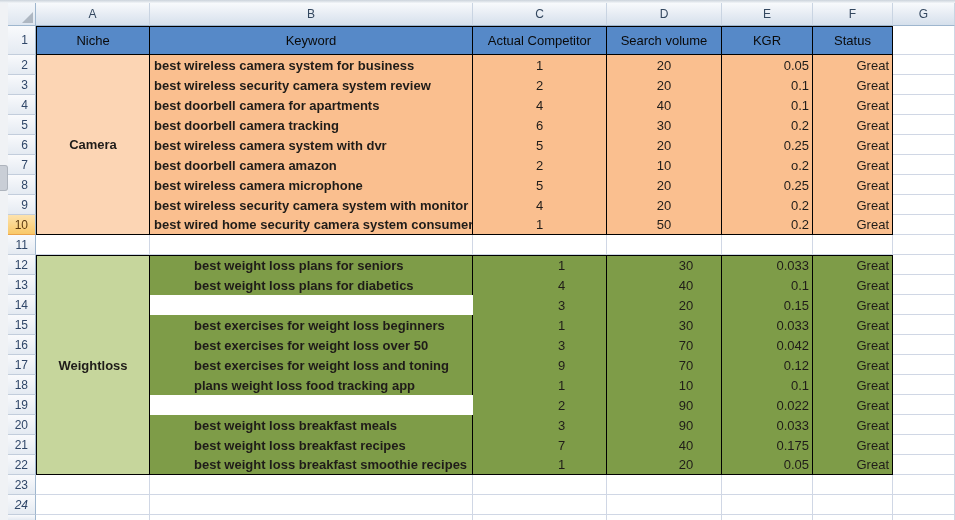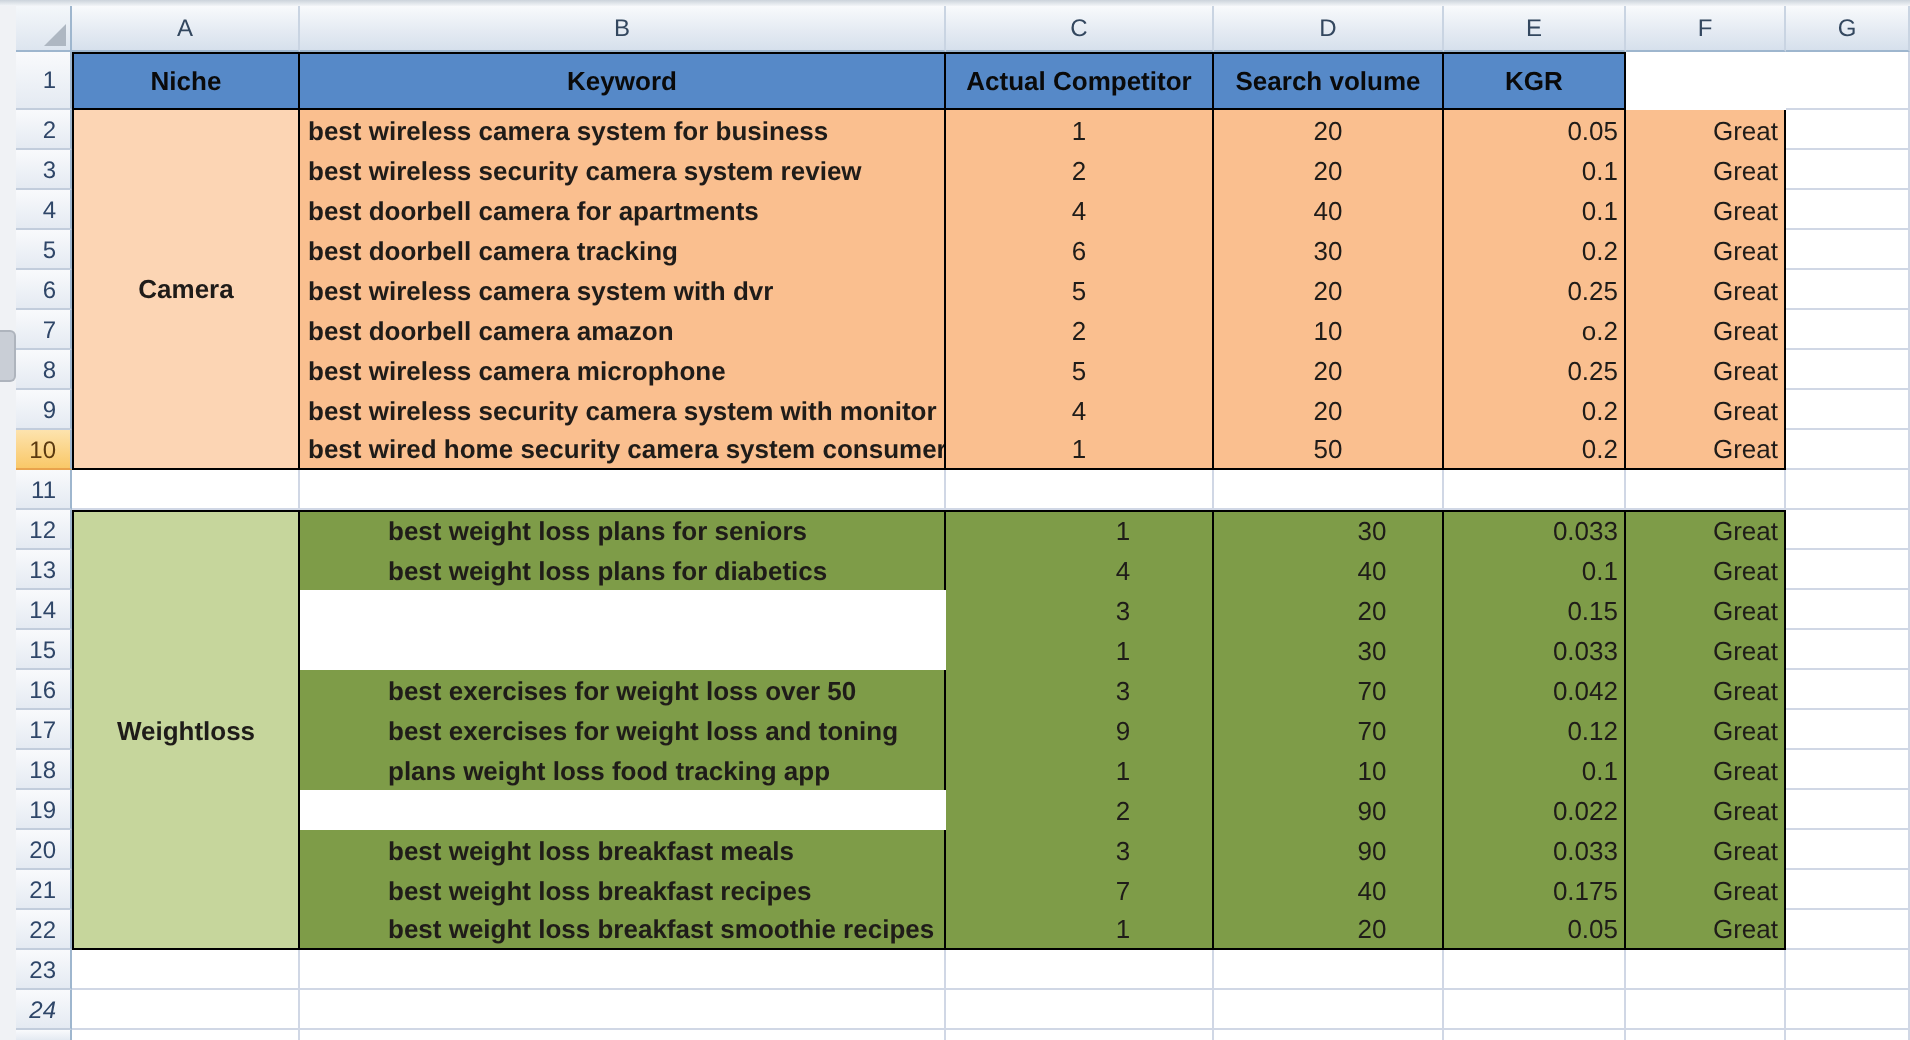--- a/index.html
+++ b/index.html
@@ -33,21 +33,21 @@
     border-right:1px solid #9EB6CE; border-bottom:1px solid #C2CDDC;}
   .rowhdr.active{background:linear-gradient(#FDE3AE,#F9C868); color:#5B3A10;
     border-bottom:1px solid #E9A34C;}
   .rowhdr.partial{border-bottom:none;}
   .cell{box-sizing:border-box; display:flex; align-items:center; overflow:hidden;
     white-space:nowrap; font-size:13px; color:var(--c-text); background:#fff;}
   .left{justify-content:flex-start; padding-left:4px;}
   .center{justify-content:center;}
   .right{justify-content:flex-end; padding-right:3px;}
   .bold{font-weight:bold;}
-  .hdr{background:var(--c-hdr); font-weight:bold; color:#0A0A0A; justify-content:center;}
+  .hdr{background:var(--c-hdr); font-weight:normal; color:#0A0A0A; justify-content:center;}
   .t-camera{background:var(--c-orange);}
   .t-camera-light{background:var(--c-peach);}
   .t-weightloss{background:var(--c-green);padding-left:44px;}
   .t-weightloss-light{background:var(--c-lgreen);}
   .bl{border-left:1px solid var(--c-black);}
   .br{border-right:1px solid var(--c-black);}
   .bt{border-top:1px solid var(--c-black);}
   .bb{border-bottom:1px solid var(--c-black);}
   .grid-r{border-right:1px solid var(--c-grid);}
   .grid-b{border-bottom:1px solid var(--c-grid);}
@@ -94,20 +94,21 @@
       <div class="rowhdr" style="grid-area: 22 / 1;">21</div>
       <div class="rowhdr" style="grid-area: 23 / 1;">22</div>
       <div class="rowhdr" style="grid-area: 24 / 1;">23</div>
       <div class="rowhdr" style="grid-area: 25 / 1; font-style: italic;">24</div>
       <div class="rowhdr partial" style="grid-area: 26 / 1;"></div>
       <div class="cell hdr bt bb br bl" style="grid-area: 2 / 2;">Niche</div>
       <div class="cell hdr bt bb br" style="grid-area: 2 / 3;">Keyword</div>
       <div class="cell hdr bt bb br" style="grid-area: 2 / 4;">Actual Competitor</div>
       <div class="cell hdr bt bb br" style="grid-area: 2 / 5;">Search volume</div>
       <div class="cell hdr bt bb br" style="grid-area: 2 / 6;">KGR</div>
+      <div class="cell hdr bt bb br" style="grid-area: 2 / 7;">Status</div>
       <div class="cell niche t-camera-light bold center bl br bb" style="grid-area: 3 / 2 / span 9;">Camera</div>
       <div class="cell t-camera br left bold" style="grid-area: 3 / 3;">best wireless camera system for business</div>
       <div class="cell t-camera br center" style="grid-area: 3 / 4;">1</div>
       <div class="cell t-camera br center" style="grid-area: 3 / 5;">20</div>
       <div class="cell t-camera br right" style="grid-area: 3 / 6;">0.05</div>
       <div class="cell t-camera br right" style="grid-area: 3 / 7;">Great</div>
       <div class="cell t-camera br left bold" style="grid-area: 4 / 3;">best wireless security camera system review</div>
       <div class="cell t-camera br center" style="grid-area: 4 / 4;">2</div>
       <div class="cell t-camera br center" style="grid-area: 4 / 5;">20</div>
       <div class="cell t-camera br right" style="grid-area: 4 / 6;">0.1</div>
@@ -155,20 +156,21 @@
       <div class="cell t-weightloss br right bt" style="grid-area: 13 / 7;">Great</div>
       <div class="cell t-weightloss br left bold" style="grid-area: 14 / 3;">best weight loss plans for diabetics</div>
       <div class="cell t-weightloss br center" style="grid-area: 14 / 4;">4</div>
       <div class="cell t-weightloss br center" style="grid-area: 14 / 5;">40</div>
       <div class="cell t-weightloss br right" style="grid-area: 14 / 6;">0.1</div>
       <div class="cell t-weightloss br right" style="grid-area: 14 / 7;">Great</div>
       <div class="cell t-weightloss br center" style="grid-area: 15 / 4;">3</div>
       <div class="cell t-weightloss br center" style="grid-area: 15 / 5;">20</div>
       <div class="cell t-weightloss br right" style="grid-area: 15 / 6;">0.15</div>
       <div class="cell t-weightloss br right" style="grid-area: 15 / 7;">Great</div>
+      <div class="cell t-weightloss br left bold" style="grid-area: 16 / 3;">best exercises for weight loss beginners</div>
       <div class="cell t-weightloss br center" style="grid-area: 16 / 4;">1</div>
       <div class="cell t-weightloss br center" style="grid-area: 16 / 5;">30</div>
       <div class="cell t-weightloss br right" style="grid-area: 16 / 6;">0.033</div>
       <div class="cell t-weightloss br right" style="grid-area: 16 / 7;">Great</div>
       <div class="cell t-weightloss br left bold" style="grid-area: 17 / 3;">best exercises for weight loss over 50</div>
       <div class="cell t-weightloss br center" style="grid-area: 17 / 4;">3</div>
       <div class="cell t-weightloss br center" style="grid-area: 17 / 5;">70</div>
       <div class="cell t-weightloss br right" style="grid-area: 17 / 6;">0.042</div>
       <div class="cell t-weightloss br right" style="grid-area: 17 / 7;">Great</div>
       <div class="cell t-weightloss br left bold" style="grid-area: 18 / 3;">best exercises for weight loss and toning</div>

